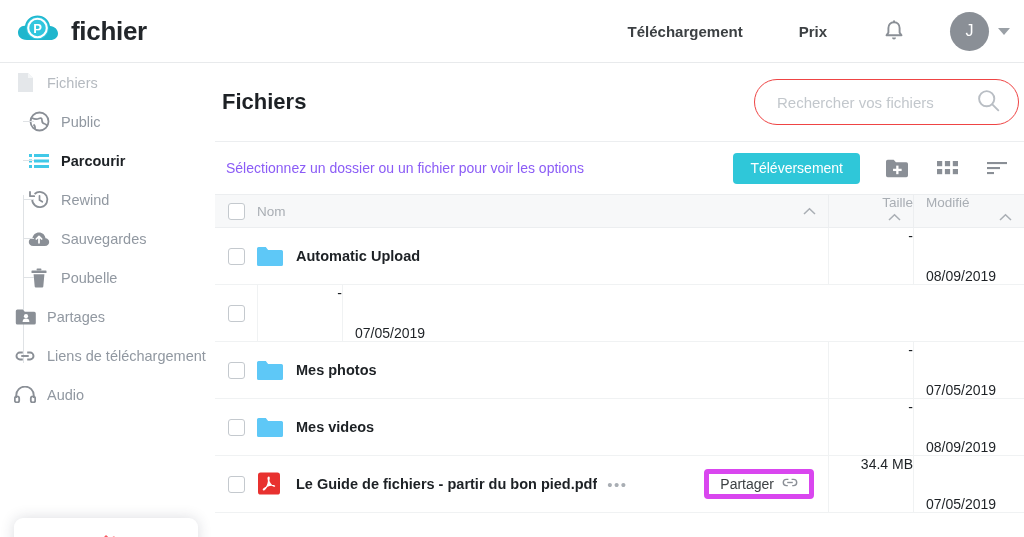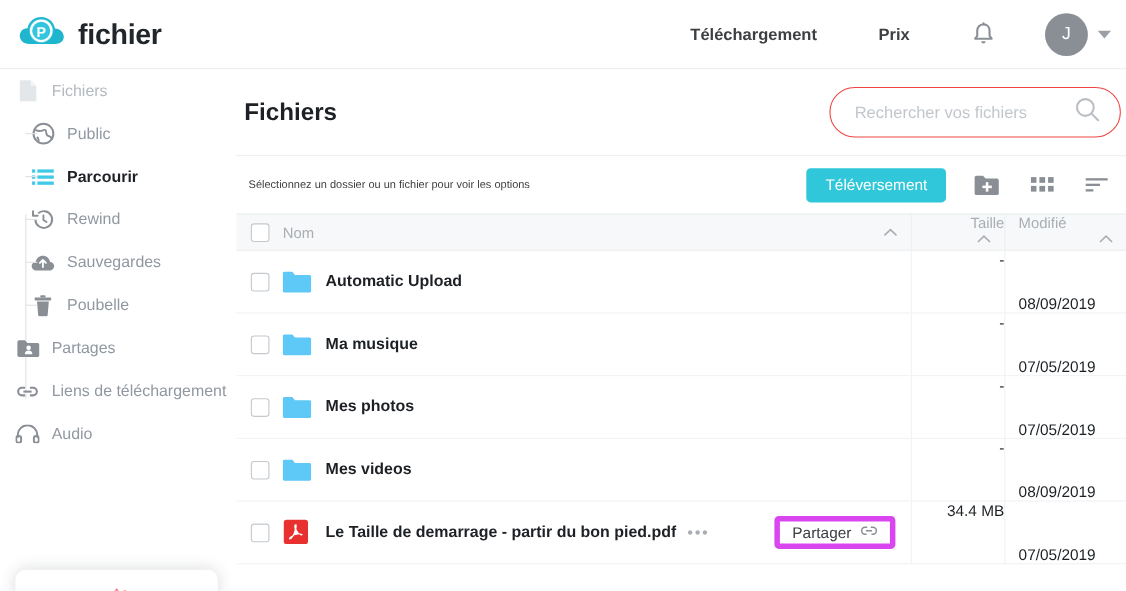--- a/index.html
+++ b/index.html
@@ -107,21 +107,21 @@
     border: none; outline: none; flex: 1;
     font-size: 15px; color: #8b9096;
     font-family: "Liberation Sans", sans-serif; background: transparent;
   }
   .search-input::placeholder { color: #c2c7cc; }
 
   .toolbar {
     height: 53px; border-top: 1px solid #eceef0;
     display: flex; align-items: center; padding-left: 11px; position: relative;
   }
-  .toolbar-hint { font-size: 10px; color: #404040; }
+  .toolbar-hint { font-size: 14px; color: #8b5cf6; }
   .btn-upload {
     margin-left: auto;
     background: #2fc7d9; color: #ffffff;
     font-size: 14px; border: none; border-radius: 4px;
     height: 31px; padding: 0 17px; cursor: pointer;
     font-family: "Liberation Sans", sans-serif;
   }
   .tool-ico {
     width: 26px; height: 26px; margin-left: 24px; cursor: pointer;
     display: flex; align-items: center; justify-content: center;
@@ -420,28 +420,20 @@
           </div>
         <div class="col-mod cell">
             <span class="cell-txt">08/09/2019</span>
           </div>
       </div>
 
       <div class="trow">
         <div class="col-chk">
             <div class="chk"></div>
           </div>
-        <div class="col-name">
-          <span class="ftype">
-            <svg width="26" height="21" viewBox="0 0 26 21">
-                <path d="M0 2.6 a1.6 1.6 0 0 1 1.6 -1.6 h7.2 l2.3 2.9 h13.3 a1.6 1.6 0 0 1 1.6 1.6 v12.9 a1.6 1.6 0 0 1 -1.6 1.6 H1.6 A1.6 1.6 0 0 1 0 18.4 z" fill="#5ec8f7"></path>
-              </svg>
-          </span>
-          <span class="fname">Ma musique</span>
-        </div>
         <div class="col-size cell">
             <span class="cell-txt">-</span>
           </div>
         <div class="col-mod cell">
             <span class="cell-txt">07/05/2019</span>
           </div>
       </div>
 
       <div class="trow">
         <div class="col-chk">
@@ -487,21 +479,21 @@
         <div class="col-chk">
             <div class="chk"></div>
           </div>
         <div class="col-name">
           <span class="ftype">
             <svg width="24" height="26" viewBox="0 0 24 26">
               <rect x="1" y="1.6" width="22" height="22" rx="2.6" fill="#e8312f"></rect>
               <path d="M12 5.6 c-1.5 0 -1.9 1.6 -1.2 3.6 c0.4 1.2 -0.6 4.6 -1.9 6.6 c-1.9 1 -3.3 1.9 -3.2 3 c0.1 1 1.7 1 2.9 -0.6 c0.9 -1.2 1.5 -2 1.9 -2.5 c1.4 -0.5 3 -0.9 4.4 -1 c1.4 1.1 2.7 1.4 3.2 0.7 c0.5 -0.8 -0.8 -1.5 -2.9 -1.4 c-1.3 -1.2 -2.3 -2.9 -2.8 -4.3 c0.5 -1.8 0.7 -4.1 -0.4 -4.1 z" fill="#ffffff"></path>
             </svg>
           </span>
-          <span class="fname">Le Taille de demarrage - partir du bon pied.pdf</span>
+          <span class="fname">Le Guide de fichiers - partir du bon pied.pdf</span>
           <span class="dots">•••</span>
           <button class="share-btn">
             <span>Partager</span>
             <span>
               <svg width="16" height="12" viewBox="0 0 16 12">
                 <path d="M6.4 2.4 H4.4 a3.1 3.1 0 0 0 0 6.2 h1.4" fill="none" stroke="#8a8f96" stroke-width="1.4"></path>
                 <path d="M9.6 2.4 h2 a3.1 3.1 0 0 1 0 6.2 h-1.4" fill="none" stroke="#8a8f96" stroke-width="1.4"></path>
                 <rect x="5.2" y="4.8" width="5.6" height="1.4" fill="#8a8f96"></rect>
               </svg>
             </span>

